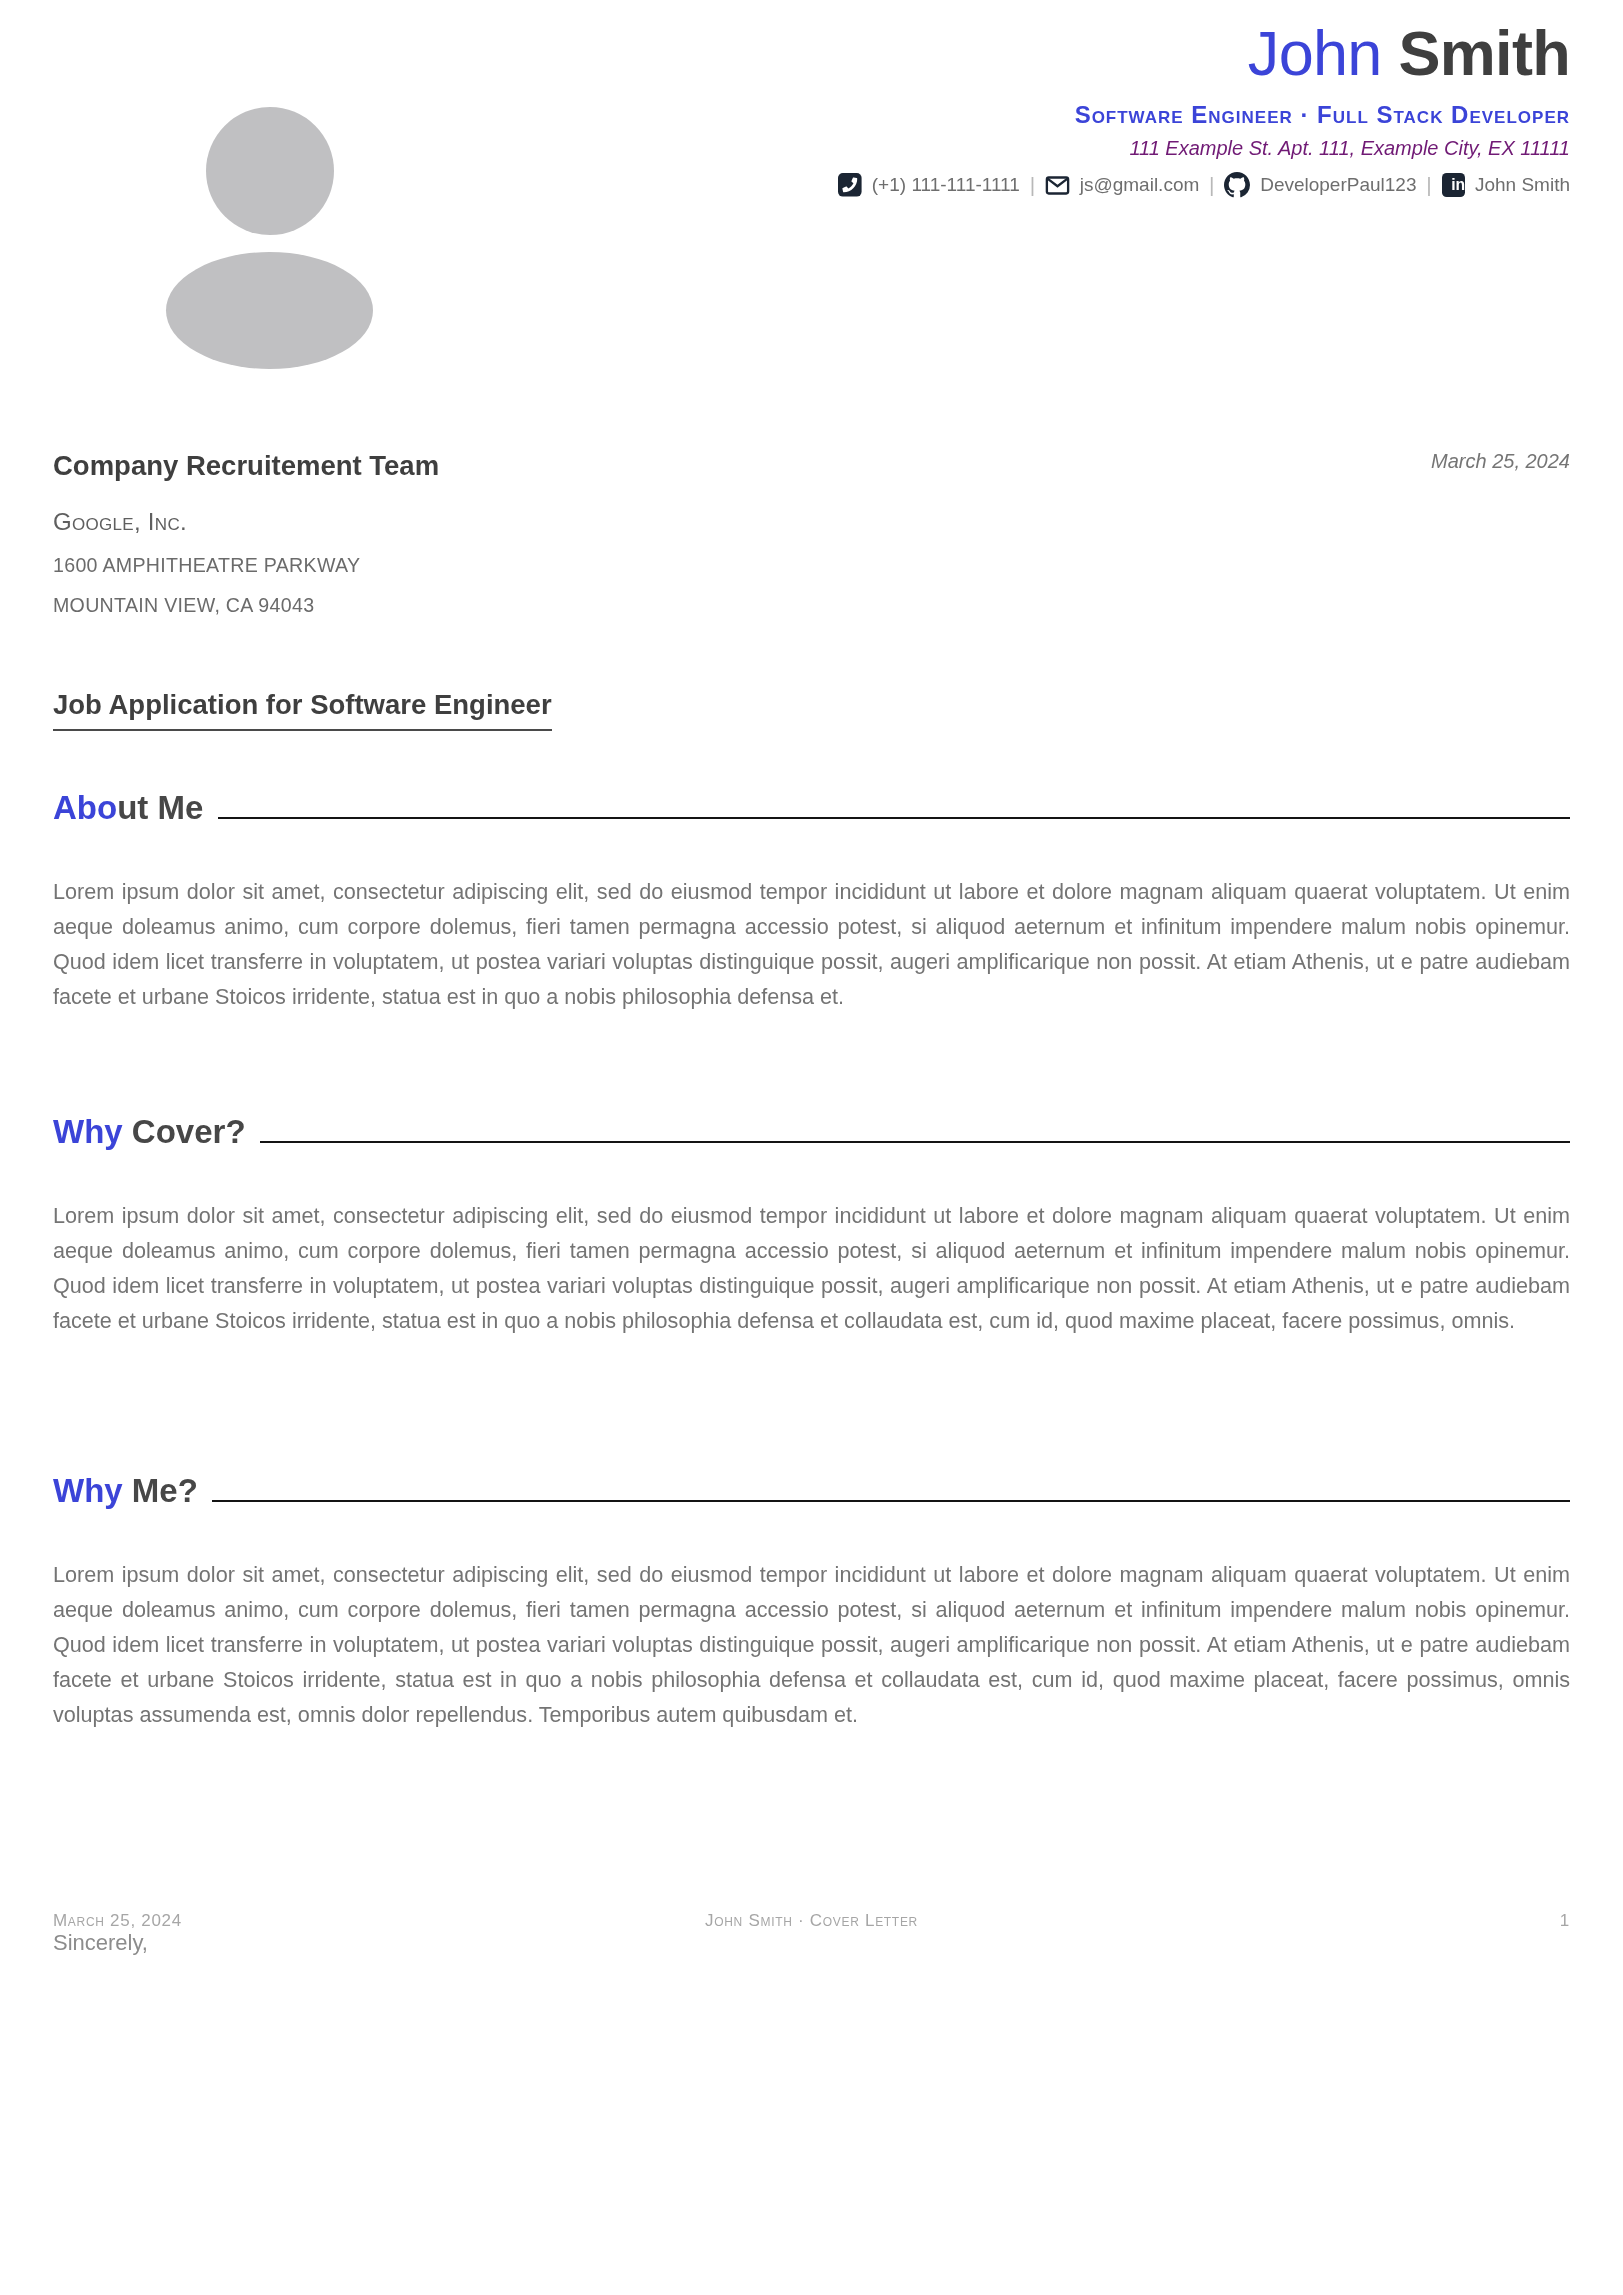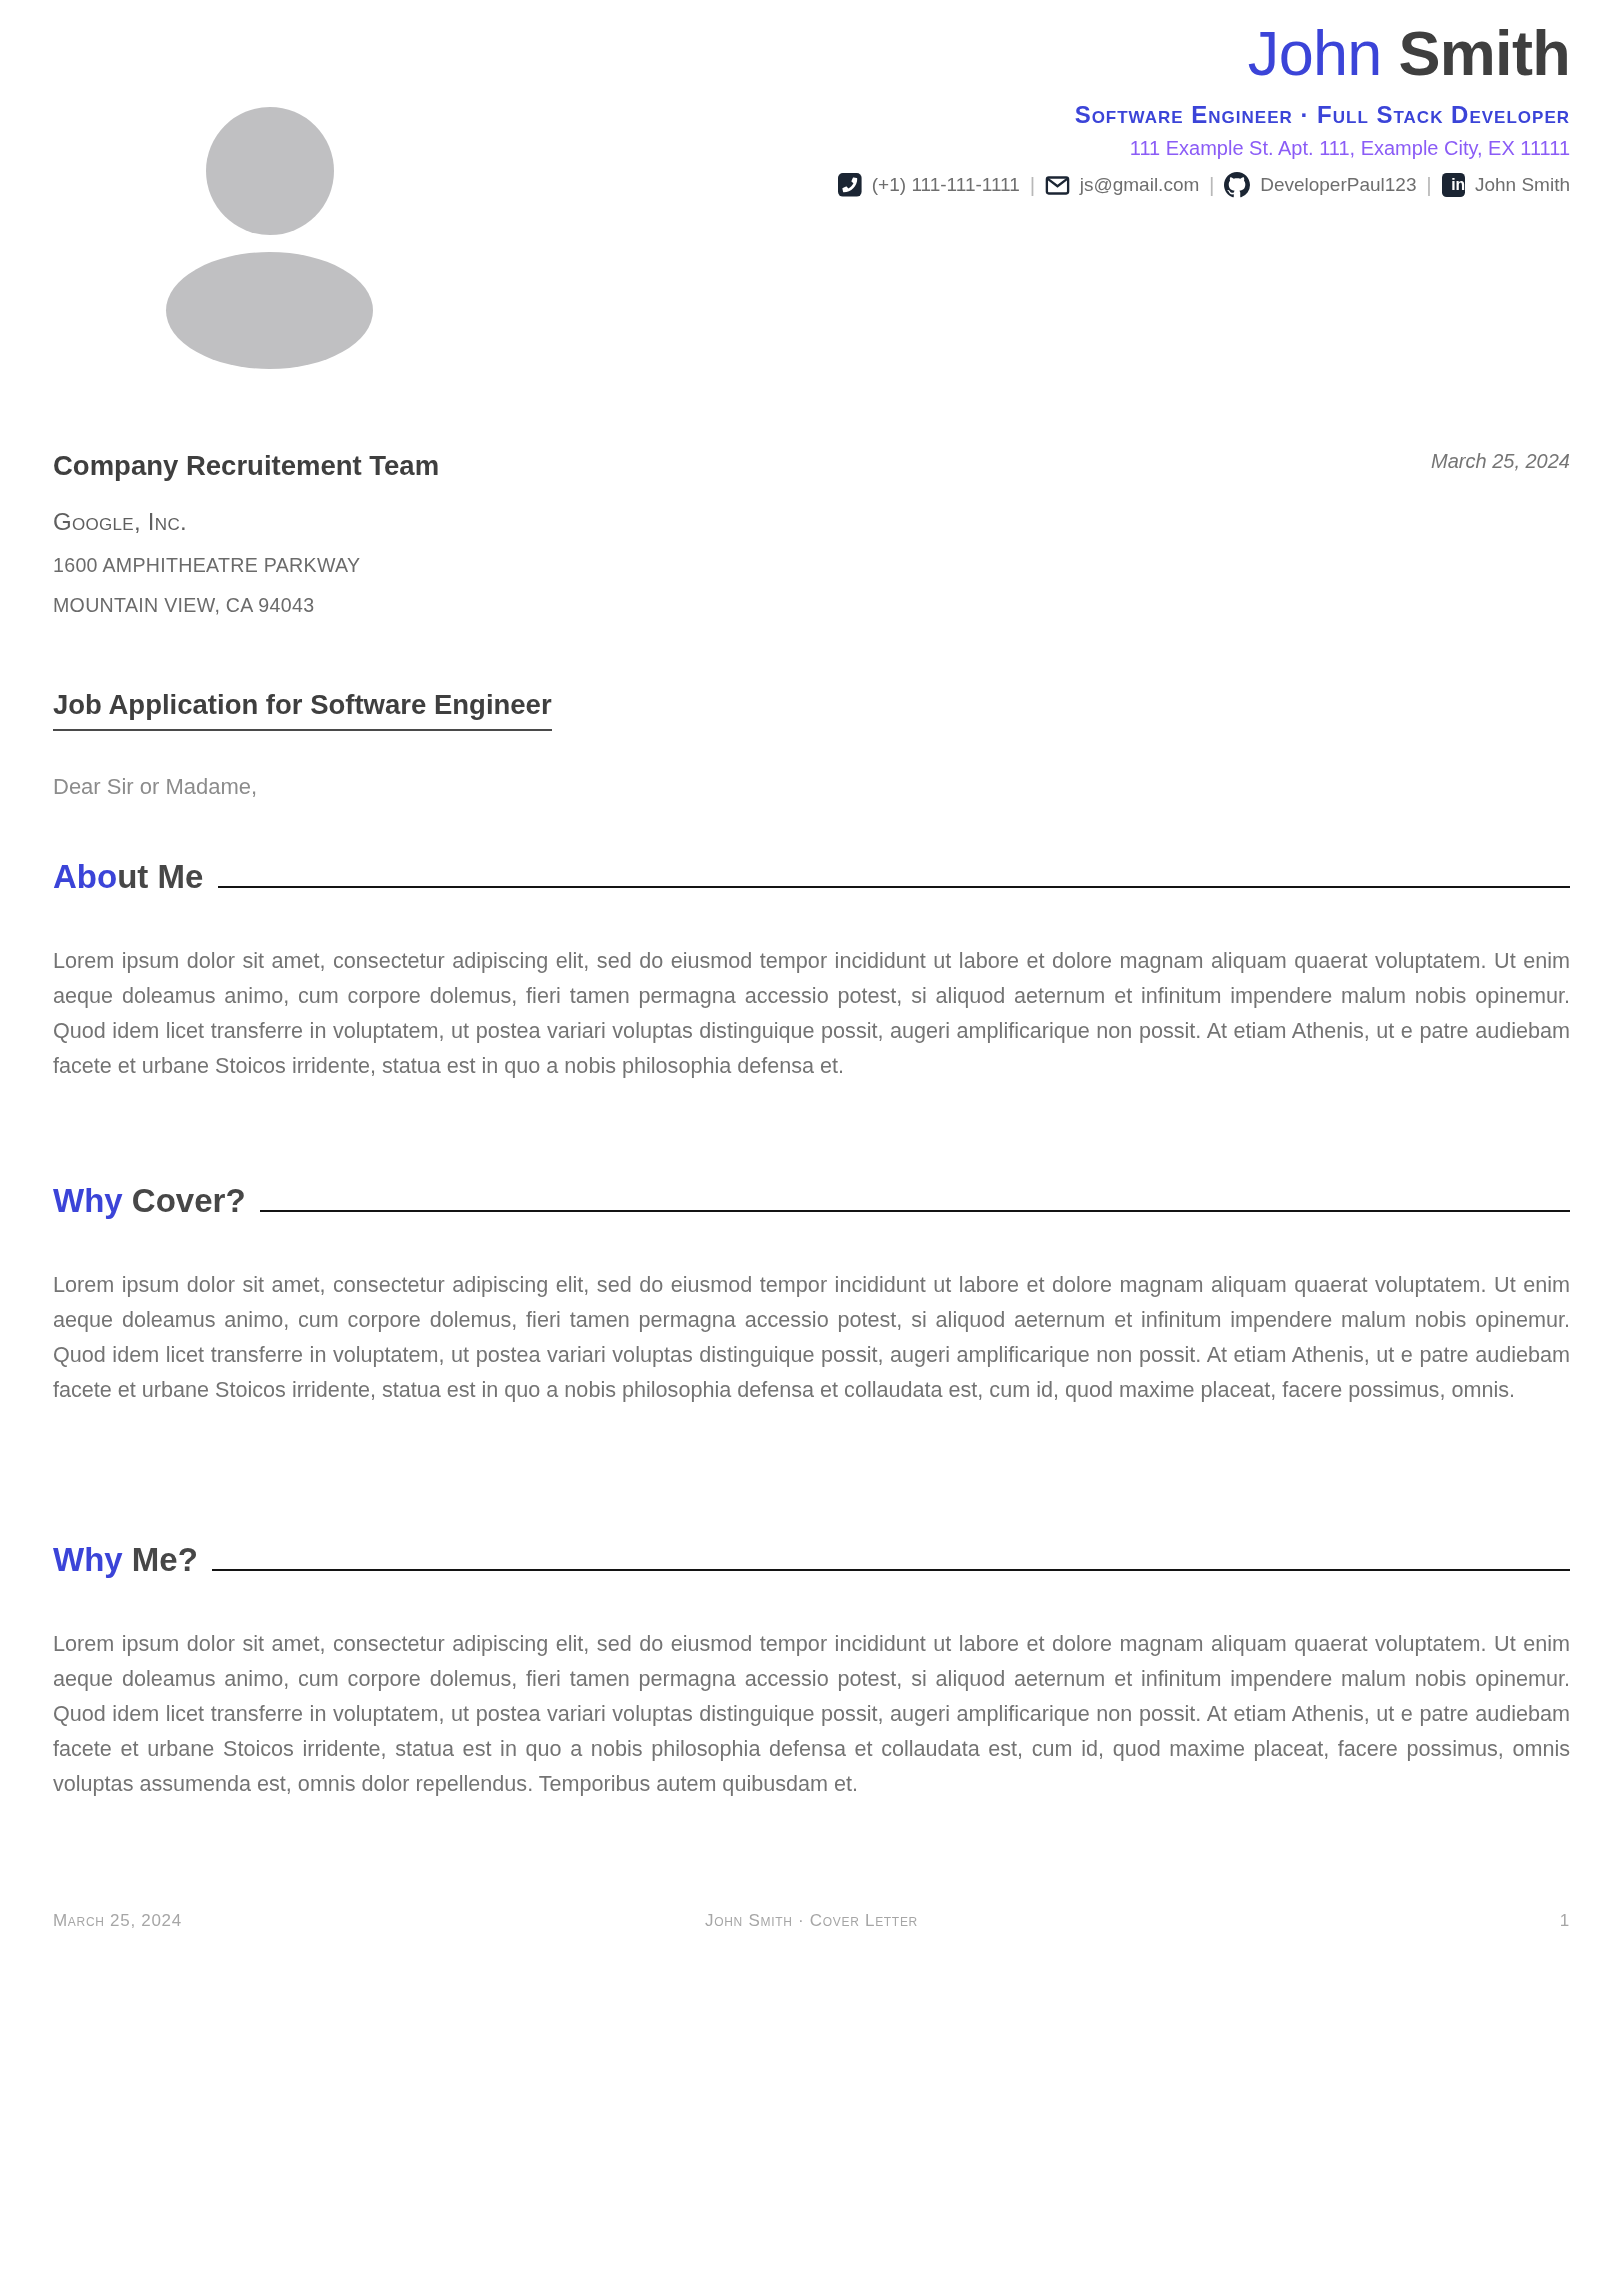--- a/index.html
+++ b/index.html
@@ -9,21 +9,21 @@
   
   .avatar { position:absolute; left:166px; top:107px; width:207px; height:262px; }
   .avatar .head { position:absolute; left:40px; top:0; width:128px; height:128px; border-radius:50%; background:#c0c0c2; }
   .avatar .torso { position:absolute; left:0; top:145px; width:207px; height:117px; border-radius:50%; background:#c0c0c2; }
 
   .identity { position:absolute; top:19.6px; right:53px; text-align:right; }
   .name { font-size:63px; line-height:1.05; color:#3f3f3f; letter-spacing:-0.7px; }
   .name .first { color:#3b44d8; font-weight:400; }
   .name .last  { font-weight:700; }
   .tagline { margin-top:15.7px; font-variant:small-caps; color:#3b44d8; font-size:24px; font-weight:600; letter-spacing:1px; }
-  .addr { margin-top:7.9px; font-size:20px; color:#8b5cf6; }
+  .addr { margin-top:7.9px; font-style:italic; font-size:20px; color:#701a75; }
   .contact { margin-top:11.8px; font-size:19px; color:#6e6e6e; display:flex; justify-content:flex-end; align-items:center; gap:9.8px; }
   .contact .sep { color:#b8b8b8; font-size:21px; font-weight:300; }
   .cicon { display:inline-flex; align-items:center; }
   .linkedin-box { width:23.6px; height:23.6px; background:#1b2533; border-radius:4.6px; display:flex; align-items:center; justify-content:flex-end; }
   .linkedin-box span { color:#ffffff; font-weight:700; font-size:15.7px; line-height:1; letter-spacing:0; }
 
   
   .letter { padding:450px 53px 0 53px; }
   .row-company { display:flex; justify-content:space-between; align-items:flex-start;gap:40px; }
   .team-name { font-size:27.5px; font-weight:700; color:#3f3f3f; }
@@ -122,21 +122,20 @@
     <div class="company-block">
       <div class="company-name">Google, Inc.</div>
       <div class="company-addr">1600 Amphitheatre Parkway</div>
       <div class="company-addr">Mountain View, CA 94043</div>
     </div>
 
     <div class="subject-wrap">
       <span class="subject">Job Application for Software Engineer</span>
     </div>
 
-    <div class="salutation">Dear Sir or Madame,</div>
 
     <div class="section-heading">
       <div class="section-title"><span class="title-accent">Abo</span><span class="title-rest">ut Me</span></div>
       <div class="rule"></div>
     </div>
     <div class="para minh-5">Lorem ipsum dolor sit amet, consectetur adipiscing elit, sed do eiusmod tempor incididunt ut labore et dolore magnam aliquam quaerat voluptatem. Ut enim aeque doleamus animo, cum corpore dolemus, fieri tamen permagna accessio potest, si aliquod aeternum et infinitum impendere malum nobis opinemur. Quod idem licet transferre in voluptatem, ut postea variari voluptas distinguique possit, augeri amplificarique non possit. At etiam Athenis, ut e patre audiebam facete et urbane Stoicos irridente, statua est in quo a nobis philosophia defensa et.</div>
 
     <div class="section-heading later">
       <div class="section-title"><span class="title-accent">Why</span><span class="title-rest"> Cover?</span></div>
       <div class="rule"></div>

